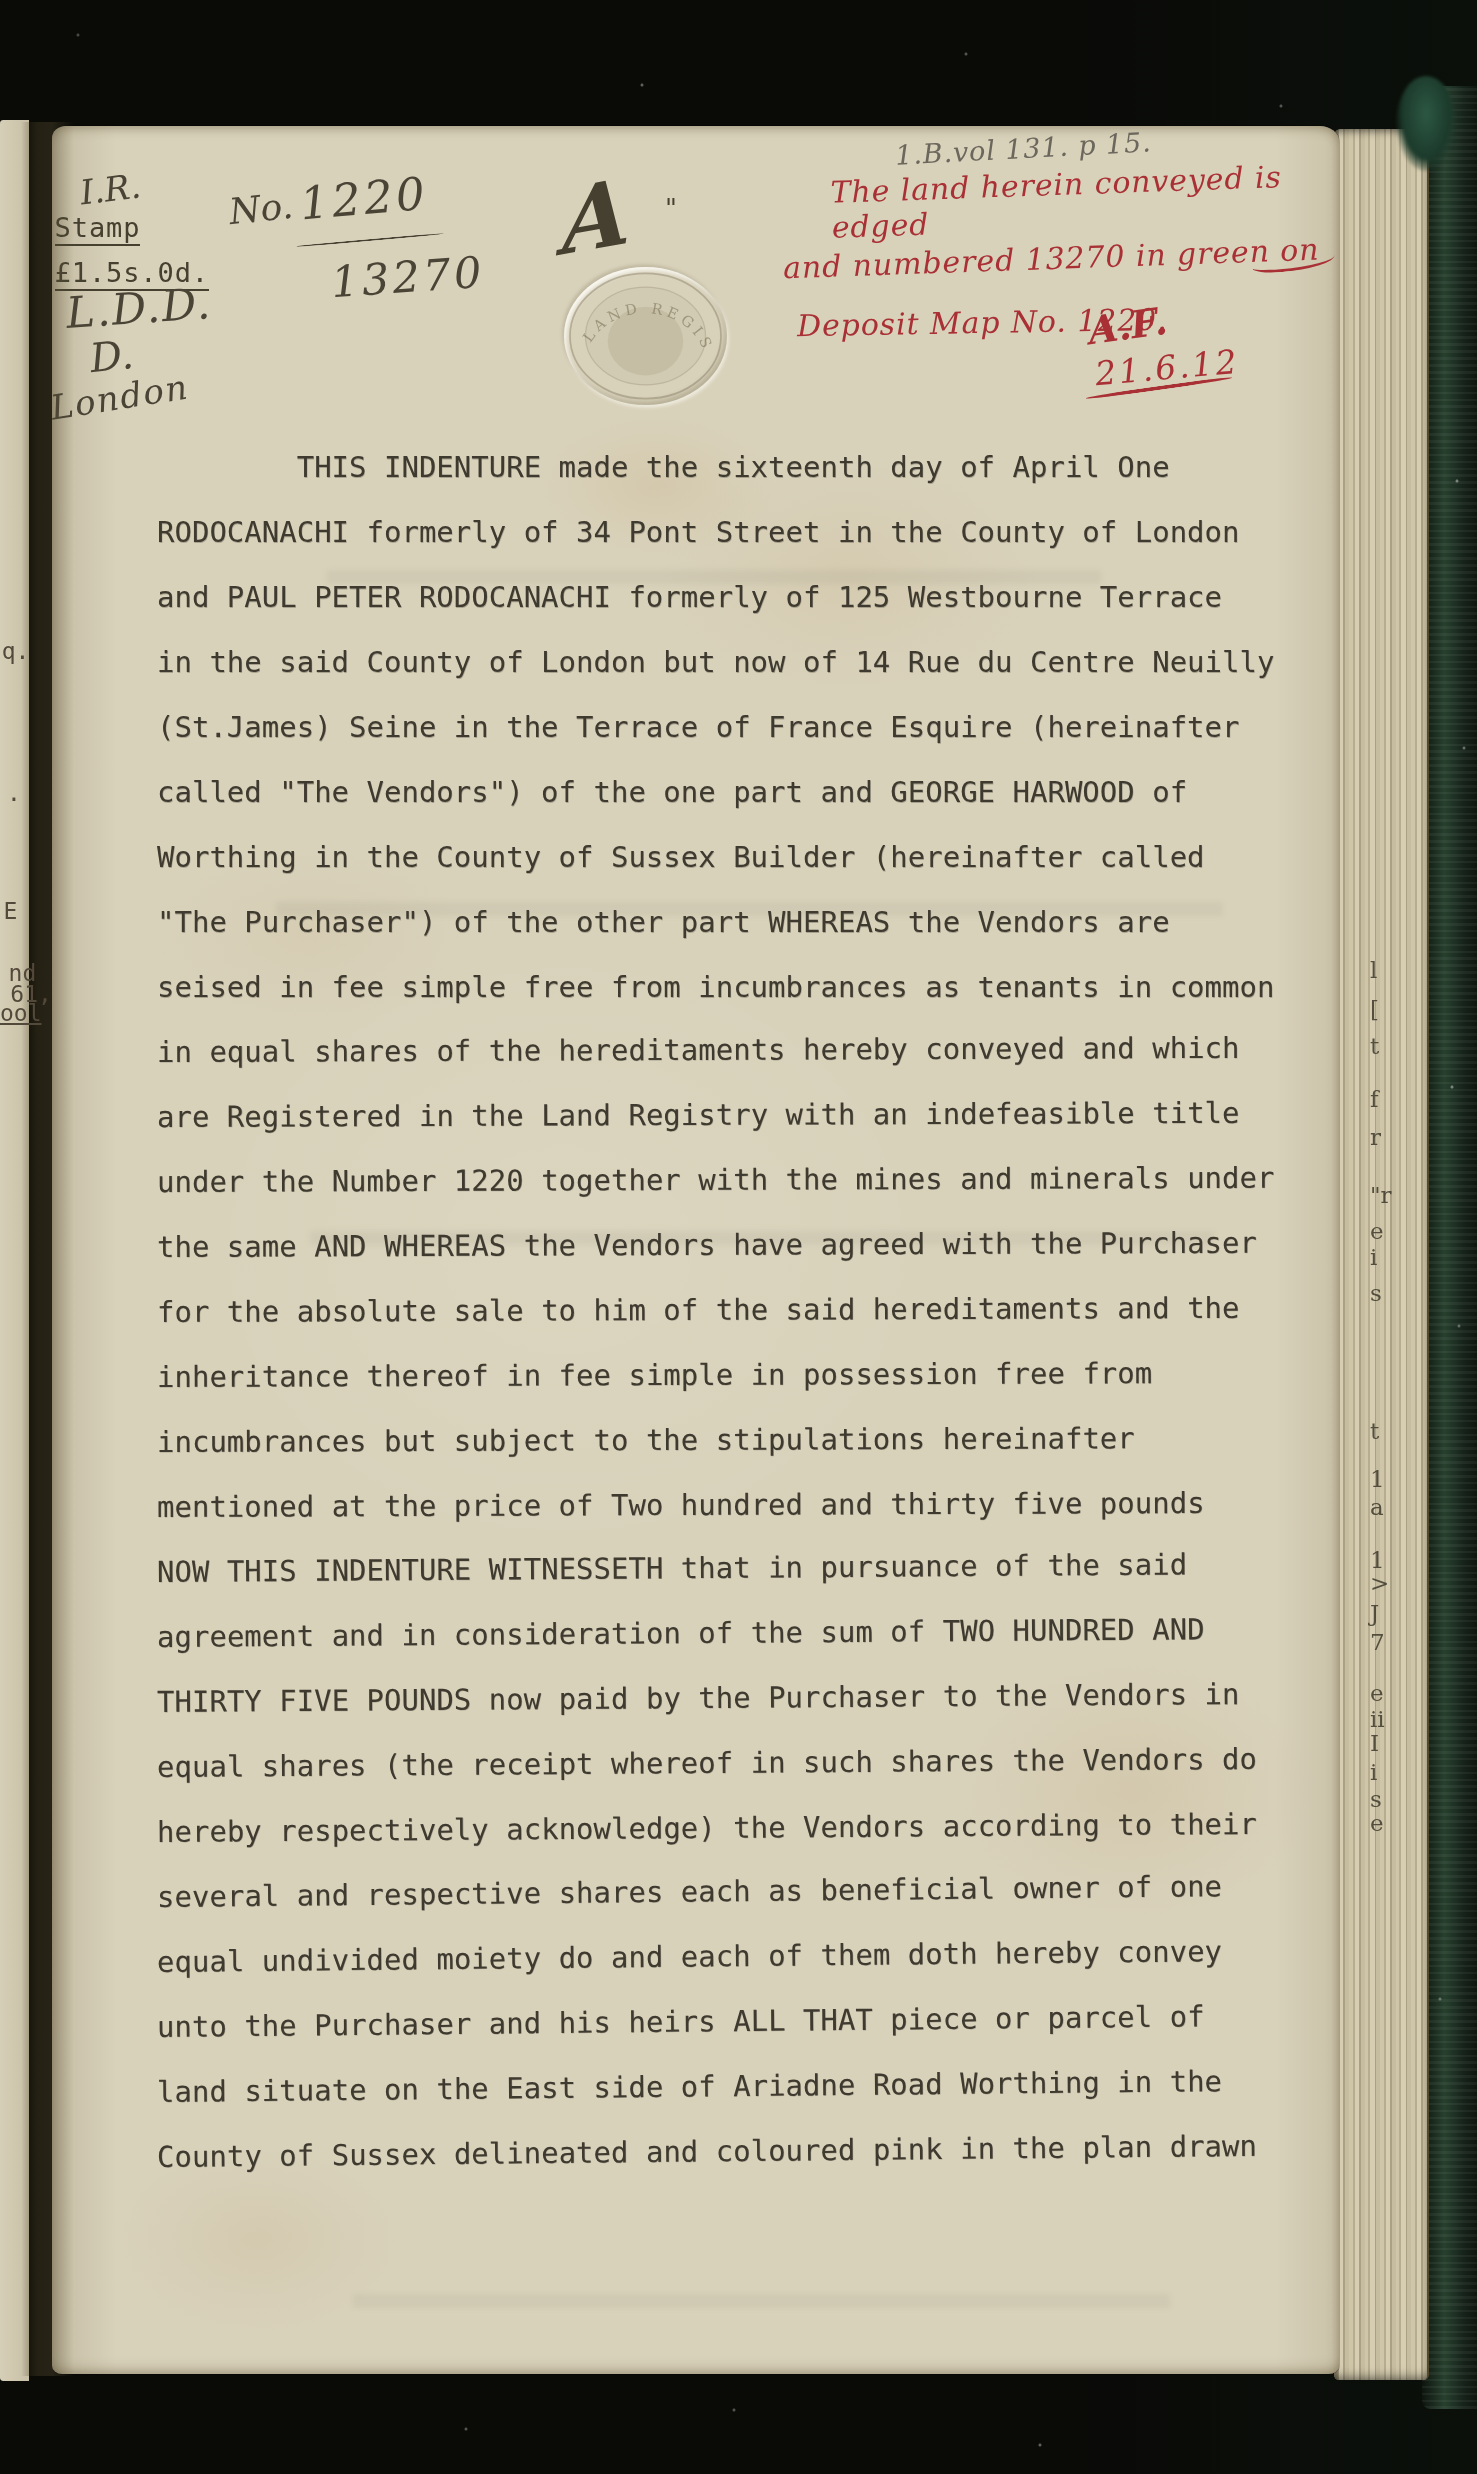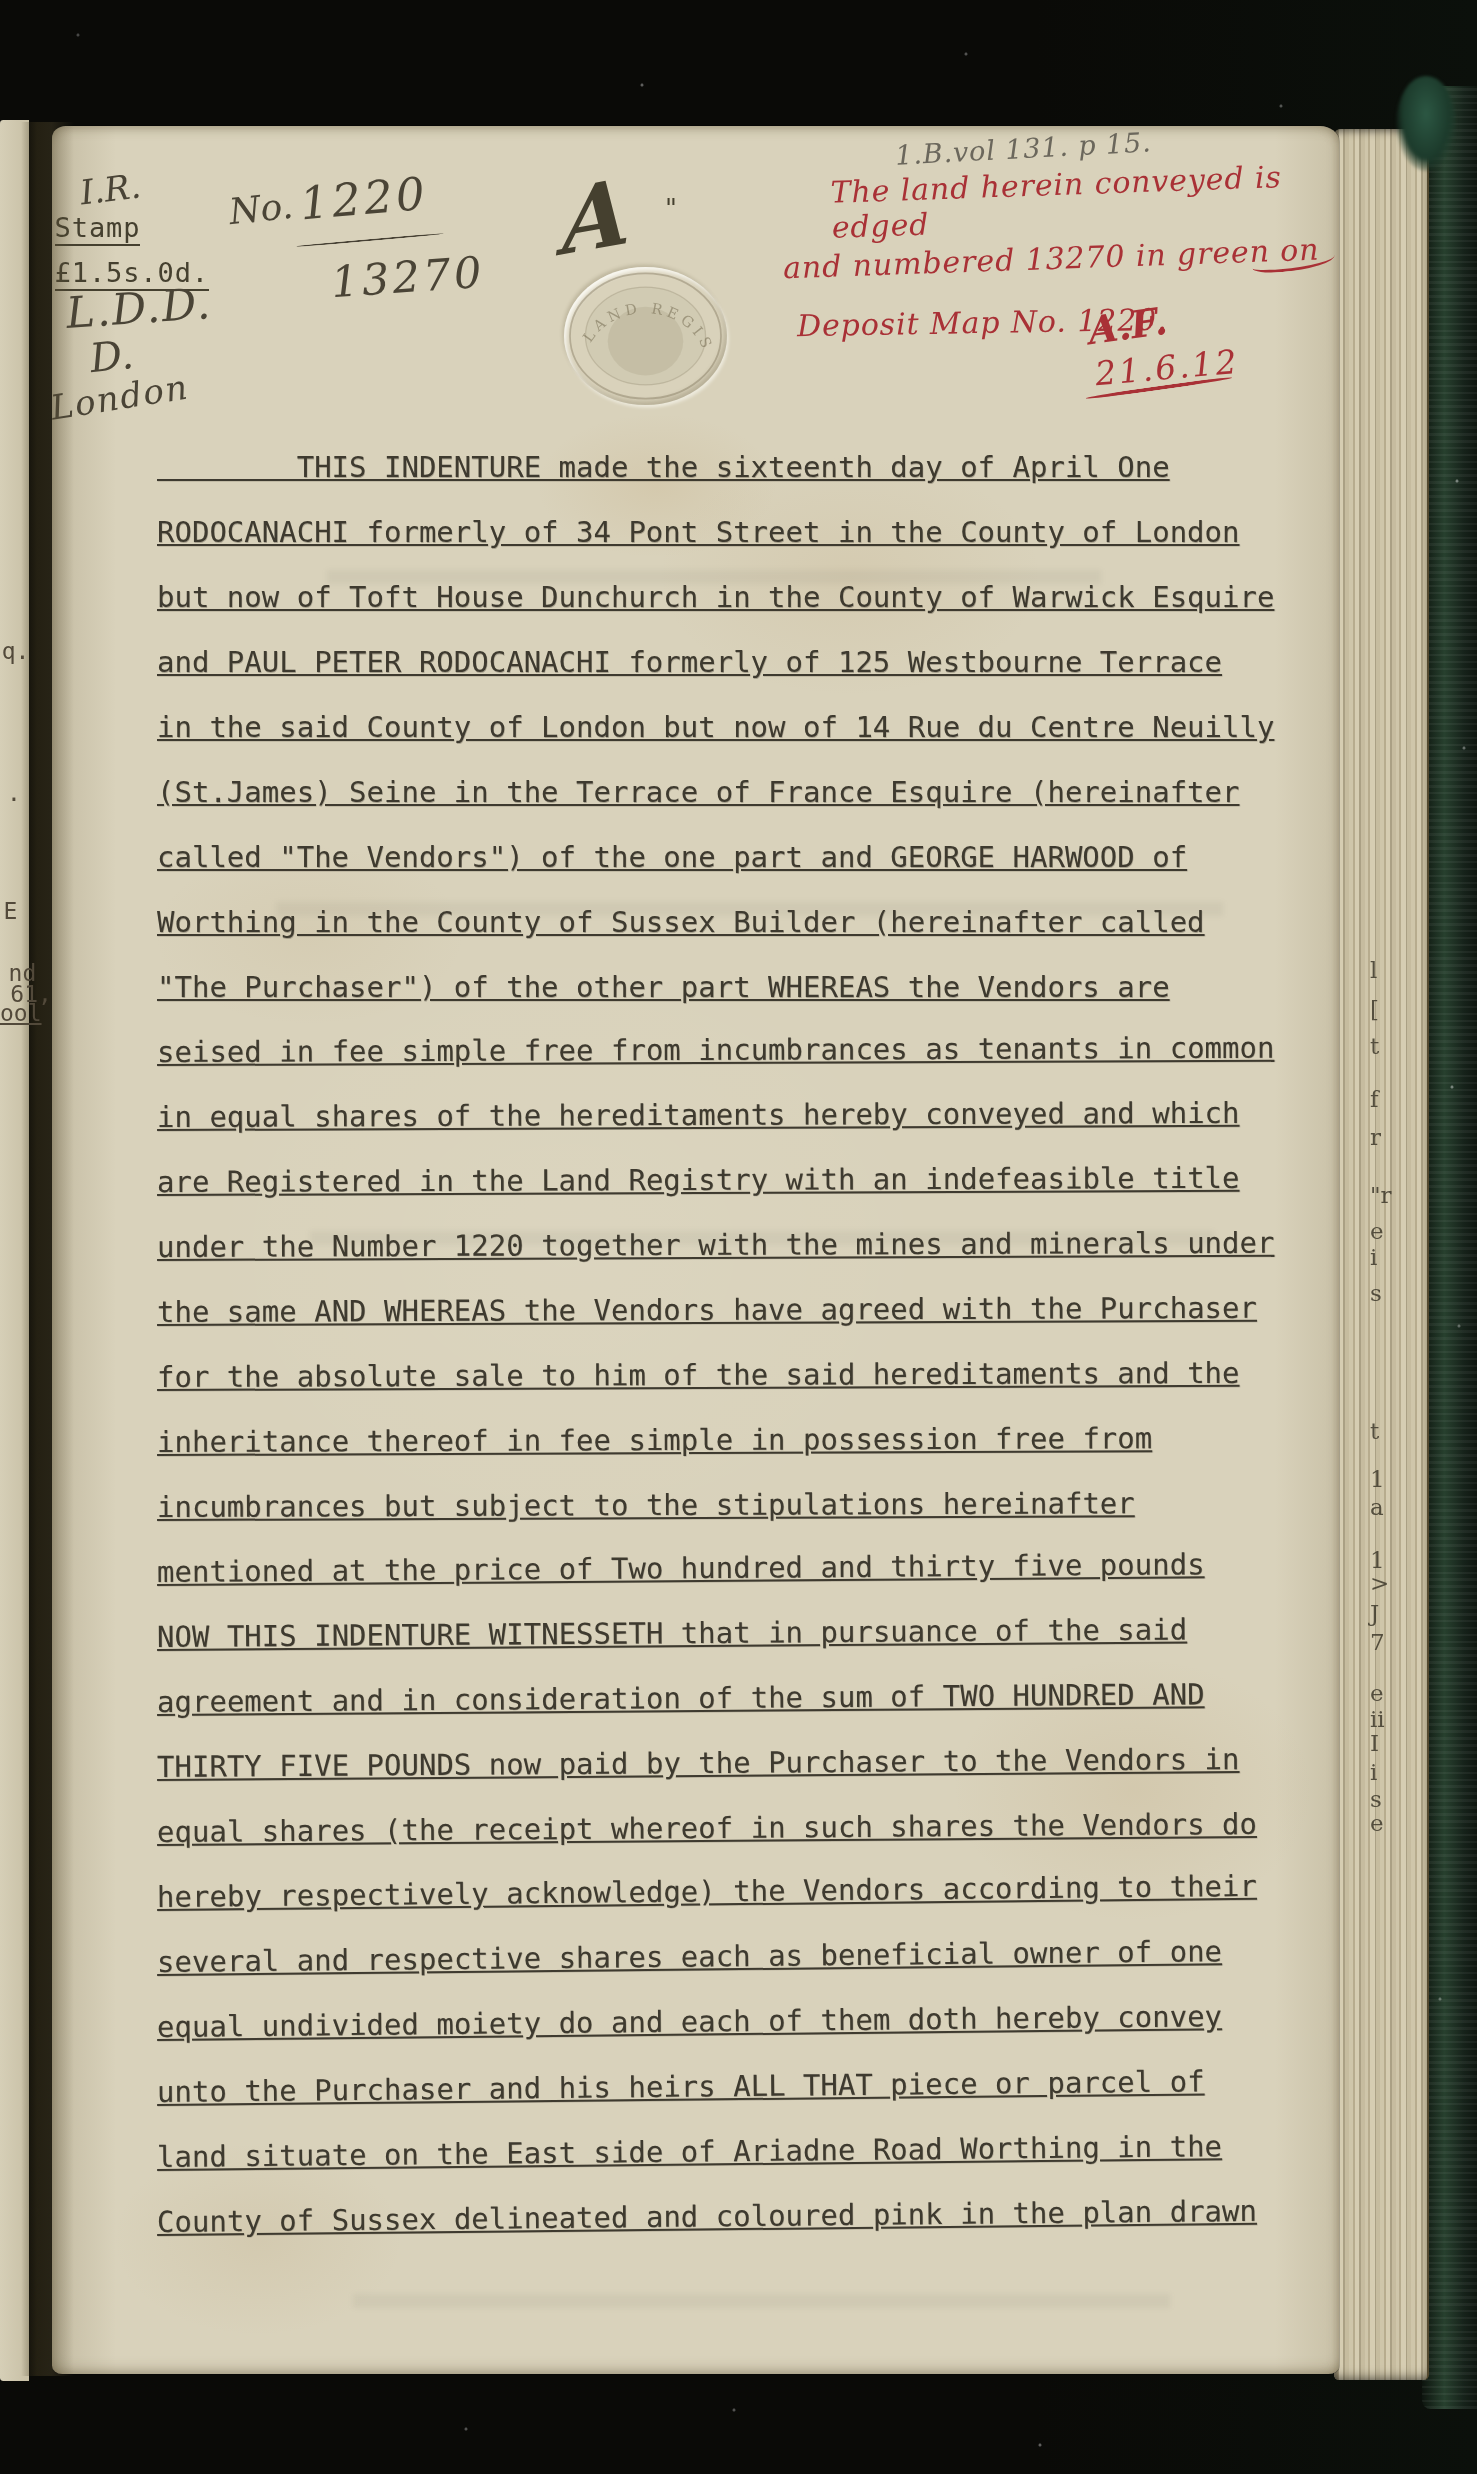--- a/index.html
+++ b/index.html
@@ -69,21 +69,21 @@
   .redd{left:1043px;top:222px;font-size:33px;transform:rotate(-5deg);letter-spacing:2.6px;}
   .red-underline{left:1033px;top:260px;width:148px;height:0;border-top:4.3px solid #a93136;
     transform:rotate(-8deg);border-radius:50%;}
   
   .seal{left:512px;top:141px;width:163px;height:138px;border-radius:50%;
     box-shadow:inset 2.6px 3.4px 4.3px rgba(255,255,252,.85),inset -2.6px -3.4px 5.2px rgba(96,86,56,.28),
       1.7px 2.6px 3.4px rgba(255,255,250,.55),-1.7px -2.6px 3.4px rgba(96,86,56,.2);}
   .seal svg{width:100%;height:100%;}
   
   .typed{left:105px;top:309px;width:1144px;color:#3e3a2f;font-size:29px;
-    text-shadow:0.5px 0.5px 0 rgba(55,50,40,.3);text-decoration:underline;}
+    text-shadow:0.5px 0.5px 0 rgba(55,50,40,.3);}
   .typed .tl{height:65px;line-height:65px;white-space:pre;transform-origin:0 50%;}
   .typed div.tl:nth-of-type(n+10){transform:rotate(-.22deg);}
   .typed div.tl:nth-of-type(n+18){transform:rotate(-.42deg);}
   .typed div.tl:nth-of-type(n+23){transform:rotate(-.58deg);}
   .ghost{position:absolute;height:13.8px;background:rgba(98,102,84,.08);filter:blur(2.6px);}
   .g1{left:275px;top:444px;width:774px;} .g2{left:224px;top:776px;width:947px;}
   .g3{left:258px;top:1105px;width:904px;} .g4{left:301px;top:2168px;width:817px;}
   
   .left-letters{position:absolute;left:0;top:0;width:29px;height:100%;z-index:5;
     color:#52493a;font-size:23px;}
@@ -173,21 +173,20 @@
     <div class="ghost g3"></div>
     <div class="ghost g4"></div>
 
     <div class="abs typed">
 
         <div class="tl">        THIS INDENTURE made the sixteenth day of April One</div>
 
 
         <div class="tl">RODOCANACHI formerly of 34 Pont Street in the County of London</div>
 
-        <div class="tl">but now of Toft House Dunchurch in the County of Warwick Esquire</div>
 
         <div class="tl">and PAUL PETER RODOCANACHI formerly of 125 Westbourne Terrace</div>
 
         <div class="tl">in the said County of London but now of 14 Rue du Centre Neuilly</div>
 
         <div class="tl">(St.James) Seine in the Terrace of France Esquire (hereinafter</div>
 
         <div class="tl">called "The Vendors") of the one part and GEORGE HARWOOD of</div>
 
         <div class="tl">Worthing in the County of Sussex Builder (hereinafter called</div>

